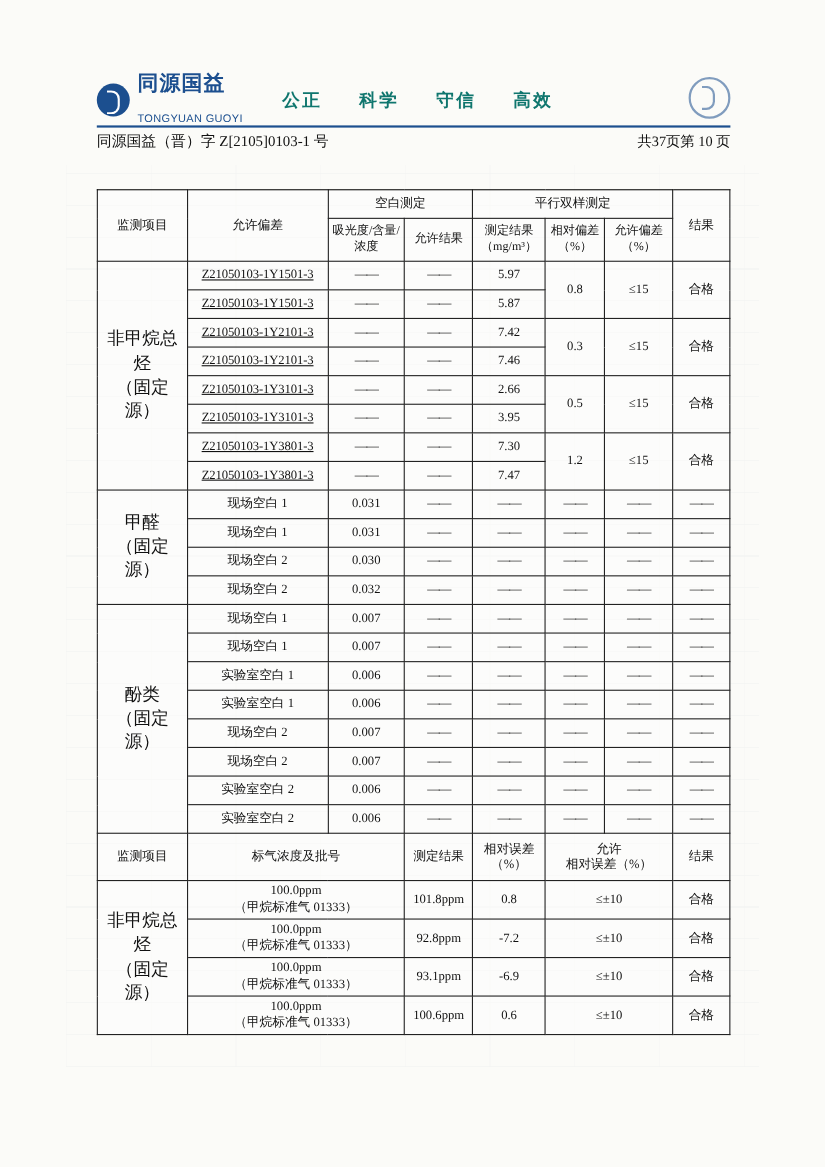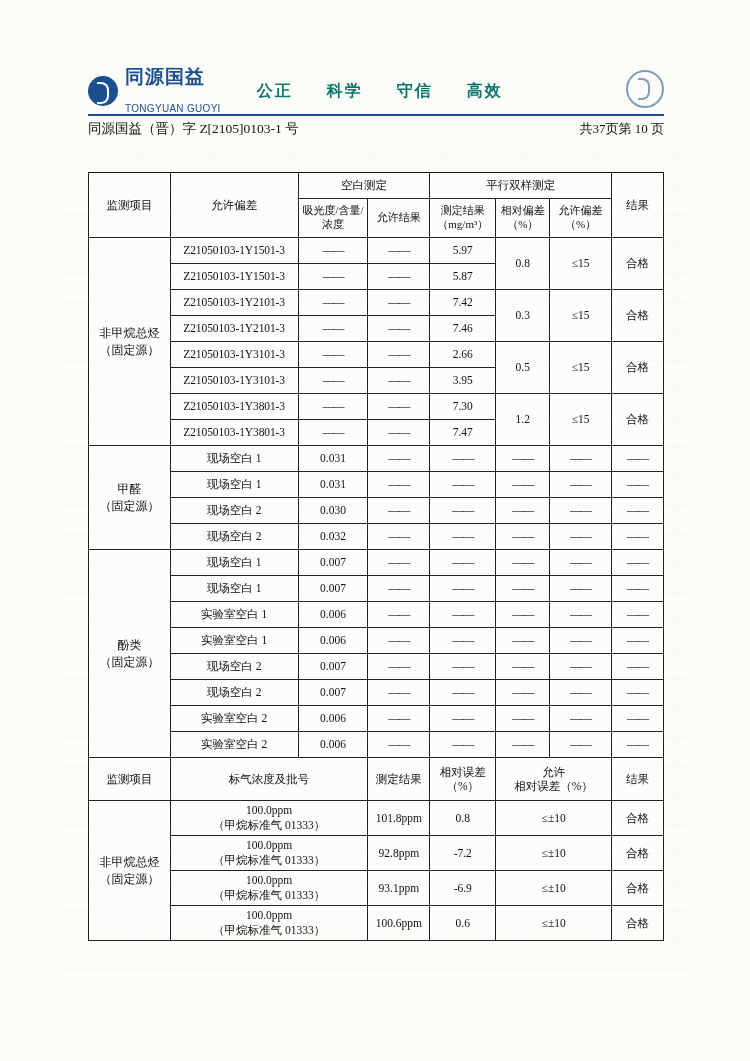--- a/index.html
+++ b/index.html
@@ -90,24 +90,24 @@
     border:1px solid #222;
     text-align:center;
     vertical-align:middle;
     padding:2px 1px;
     font-weight:normal;
     line-height:1.25;
     height:21px;
   }
   th{font-size:11.5px;}
   .hdr-sub{font-size:11px;}
-  .sampleid{font-size:11.5px;letter-spacing:-0.1px;}
+  .sampleid{font-size:11.5px;letter-spacing:-0.1px;text-decoration:underline;}
   .dash{letter-spacing:-1px;}
   .thick-top td, .thick-top th{border-top:1.6px solid #111;}
-  .sec-label{font-size:12px;line-height:1.35;}
+  .sec-label{font-size:16px;line-height:1.35;}
   .two-line{line-height:1.3;}
 </style>
 </head>
 <body>
 
 <div class="page">
   <div class="ghost"></div>
 
   <div class="header">
     <div class="logo">

